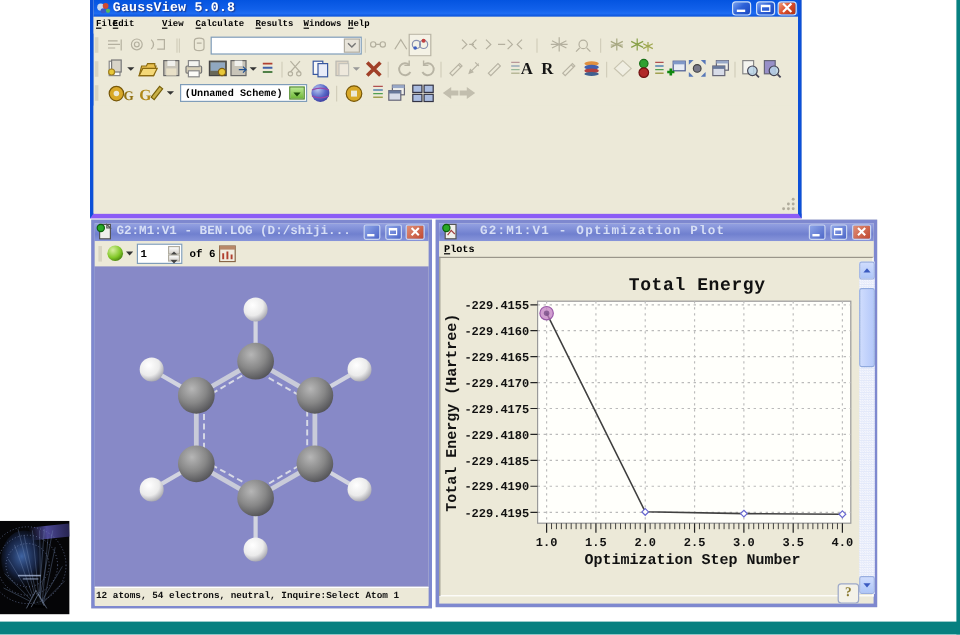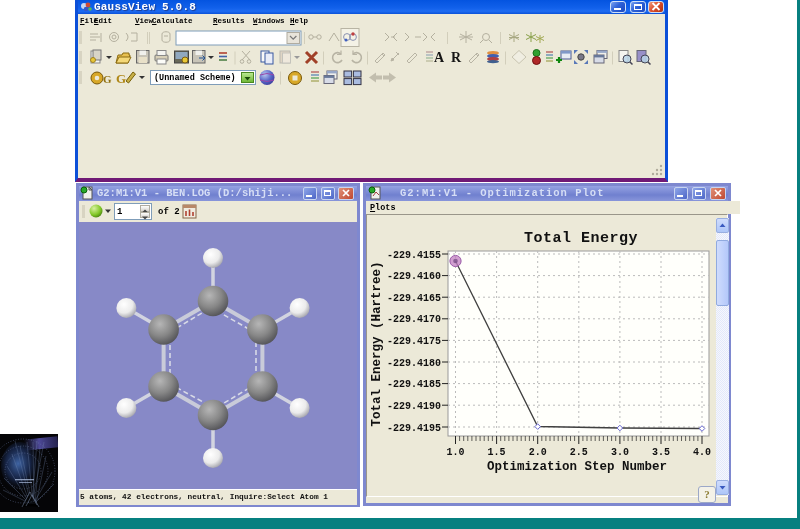--- a/index.html
+++ b/index.html
@@ -3,42 +3,42 @@
 <meta charset="utf-8">
 <style>
 html,body{margin:0;padding:0;}
 #stage{position:relative;width:800px;height:529px;background:#fff;overflow:hidden;
   font-family:"Liberation Mono",monospace;font-weight:bold;}
 .abs{position:absolute;}
 #tealbottom{left:0;top:518px;width:800px;height:11px;background:#078080;}
 #tealright{left:797px;top:0;width:3px;height:529px;background:#078080;}
 
 #mw{left:75px;top:0;width:593px;height:182px;background:#ece9d8;box-sizing:border-box;
-  border-left:3px solid #0c50d8;border-right:3px solid #0c50d8;border-bottom:4px solid #701a75;}
+  border-left:3px solid #0c50d8;border-right:3px solid #0c50d8;border-bottom:4px solid #8b5cf6;}
 #mw-title{left:0;top:0;width:587px;height:14px;background:linear-gradient(180deg,#0454e0 0%,#1160ea 55%,#1e6cf2 80%,#0b51d8 100%);}
 #mw-title .txt{position:absolute;left:16px;top:1px;color:#fff;font-size:11px;letter-spacing:0.2px;text-shadow:1px 1px 1px #1a3a90;}
 .capbtn{position:absolute;top:1px;width:16px;height:12px;border-radius:3px;border:1px solid #cfe0f8;box-sizing:border-box;}
 .capblue{background:linear-gradient(135deg,#7aa2f0 0%,#2e62d8 45%,#1b48c0 100%);}
 .capred{background:linear-gradient(135deg,#f0a080 0%,#dd5130 45%,#b03010 100%);}
 #mw-menu{left:0;top:14px;width:587px;height:14px;background:#ece9d8;font-size:7.5px;color:#000;text-align:right;}
 #mw-menu span{position:absolute;top:3px;}
 
 .subwin{background:#ece9d8;border:3px solid #7e88cf;box-sizing:border-box;}
 .subtitle{position:absolute;left:0;top:0;height:15px;background:linear-gradient(180deg,#95a2e2 0%,#7080cf 60%,#8895da 100%);color:#d6def5;font-size:10.5px;}
 .smallbtn{position:absolute;top:1px;width:14px;height:13px;border-radius:2px;border:1px solid #c8d4f0;box-sizing:border-box;color:#f0f4ff;font-size:10px;line-height:11px;text-align:center;}
 .sb-blue{background:linear-gradient(135deg,#8ea6e8,#4d66c8);}
 .sb-red{background:linear-gradient(135deg,#e09078,#c04830);}
 
 #molw{left:76px;top:183px;width:284px;height:324px;}
 #mol-tb{position:absolute;left:0;top:15px;width:278px;height:21px;background:#ece9d8;}
 #mol-view{position:absolute;left:0;top:36px;width:278px;height:267px;background:#8789c7;}
 #mol-status{position:absolute;left:0;top:303px;width:278px;height:15px;background:#ece9d8;border-top:1px solid #fff;font-size:7.8px;color:#111;white-space:nowrap;}
 
 #plotw{left:363px;top:183px;width:368px;height:323px;}
-#plot-menu{position:absolute;left:0;top:15px;width:362px;height:13px;background:#ece9d8;font-size:8.5px;color:#000;padding-left:12px;}
+#plot-menu{position:absolute;left:0;top:15px;width:362px;height:13px;background:#ece9d8;font-size:8.5px;color:#000;}
 #plot-content{position:absolute;left:0;top:28px;width:362px;height:283px;background:#ece9d8;border:1px solid #9a968a;border-right-color:#fff;border-bottom-color:#fff;box-sizing:border-box;}
 #vsb{position:absolute;left:350px;top:32px;width:13px;height:277px;background:repeating-conic-gradient(#f6f7fd 0% 25%,#e2e8fa 0% 50%) 0 0/2px 2px;}
 .sbbtn{position:absolute;left:0;width:13px;height:15px;background:linear-gradient(180deg,#cfdcfd,#aec6f8);border:1px solid #98aee0;border-radius:2px;box-sizing:border-box;}
 #vsb-thumb{position:absolute;left:0;top:22px;width:13px;height:66px;background:linear-gradient(90deg,#cfdcfd,#b4c8fa);border:1px solid #90aadf;border-radius:2px;box-sizing:border-box;}
 #helpbtn{position:absolute;left:332px;top:300px;width:18px;height:17px;background:#f4f2e8;border:1px solid #9ca8c8;border-radius:3px;box-sizing:border-box;color:#8a7a30;font-size:11px;line-height:15px;text-align:center;font-family:"Liberation Serif",serif;}
 .combo{position:absolute;background:#fff;border:1px solid #7f9db9;box-sizing:border-box;}
 </style>
 </head>
 <body>
 <div id="stage">
@@ -94,21 +94,21 @@
       <div class="capbtn capred" style="left:570px;">
         <svg width="14" height="10" viewBox="0 0 14 10" style="display:block">
             <path d="M3.5 1 L10.5 8 M10.5 1 L3.5 8" stroke="#fff" stroke-width="1.8"></path>
           </svg>
       </div>
     </div>
     <div id="mw-menu" class="abs">
       <span style="left:2px"><u>F</u>ile</span>
       <span style="left:16px"><u>E</u>dit</span>
       <span style="left:57px"><u>V</u>iew</span>
-      <span style="left:74px"><u>C</u>alculate</span>
+      <span style="left:85px"><u>C</u>alculate</span>
       <span style="left:135px"><u>R</u>esults</span>
       <span style="left:175px"><u>W</u>indows</span>
       <span style="left:212px"><u>H</u>elp</span>
     </div>
 
     <svg class="abs" style="left:0;top:28px" width="587" height="19" viewBox="0 0 587 19">
       <g stroke="#b4b09f" fill="none">
         <rect x="1" y="3" width="3" height="13" fill="#d8d4c2" stroke="none"></rect>
         <path d="M12 6 h8 M12 9 h10 M12 12 h6 M23 5 v9"></path>
         <circle cx="36" cy="9" r="4.5"></circle>
@@ -382,21 +382,21 @@
       </svg>
       <div class="combo" style="left:35px;top:2px;width:38px;height:17px;font-size:9px;">
         <span style="position:absolute;left:2px;top:3px;color:#000">1</span>
         <div style="position:absolute;right:1px;top:1px;width:10px;height:6.5px;background:linear-gradient(180deg,#fdfdfd,#d8d4ce);border:1px solid #b0aca0;box-sizing:border-box"><svg width="8" height="4" viewBox="0 0 8 4">
               <path d="M1 3.5 L4 0.5 L7 3.5" fill="#444"></path>
             </svg></div>
         <div style="position:absolute;right:1px;bottom:1px;width:10px;height:6.5px;background:linear-gradient(180deg,#fdfdfd,#d8d4ce);border:1px solid #b0aca0;box-sizing:border-box"><svg width="8" height="4" viewBox="0 0 8 4">
               <path d="M1 0.5 L4 3.5 L7 0.5" fill="#444"></path>
             </svg></div>
       </div>
-      <span class="abs" style="left:79px;top:6px;font-size:9px;color:#000">of 2</span>
+      <span class="abs" style="left:79px;top:6px;font-size:9px;color:#000">of 6</span>
       <svg class="abs" style="left:103px;top:3px" width="15" height="15" viewBox="0 0 15 15">
           <rect x="1" y="1" width="13" height="13" fill="#f0ece0" stroke="#886648"></rect>
           <rect x="1" y="1" width="13" height="3" fill="#b88868"></rect>
           <g stroke-width="1.6">
             <path d="M4 12 V7" stroke="#b04030"></path>
             <path d="M7.5 12 V5.5" stroke="#b04030"></path>
             <path d="M11 12 V8" stroke="#b04030"></path>
           </g>
         </svg>
     </div>
@@ -450,21 +450,21 @@
           <circle cx="134" cy="79" r="15.3" fill="url(#cg)"></circle>
           <circle cx="183.4" cy="107.5" r="15.3" fill="url(#cg)"></circle>
           <circle cx="183.4" cy="164.5" r="15.3" fill="url(#cg)"></circle>
           <circle cx="134" cy="193" r="15.3" fill="url(#cg)"></circle>
           <circle cx="84.6" cy="164.5" r="15.3" fill="url(#cg)"></circle>
           <circle cx="84.6" cy="107.5" r="15.3" fill="url(#cg)"></circle>
         </g>
       </svg>
     </div>
     <div id="mol-status" class="abs">
-        <span class="abs" style="left:1px;top:3px">5 atoms, 42 electrons, neutral, Inquire:Select Atom 1</span>
+        <span class="abs" style="left:1px;top:3px">12 atoms, 54 electrons, neutral, Inquire:Select Atom 1</span>
       </div>
   </div>
 
   <div id="plotw" class="abs subwin">
     <div class="subtitle" style="width:362px;letter-spacing:1px;">
       <svg class="abs" style="left:2px;top:0" width="14" height="14" viewBox="0 0 14 14">
           <rect x="3" y="1" width="9" height="12" fill="#f0f0ec" stroke="#555"></rect>
           <circle cx="4" cy="4" r="3" fill="#28a828" stroke="#0a600a"></circle>
           <path d="M5 10 L8 6 L11 9" stroke="#a04040" fill="none"></path>
         </svg>

